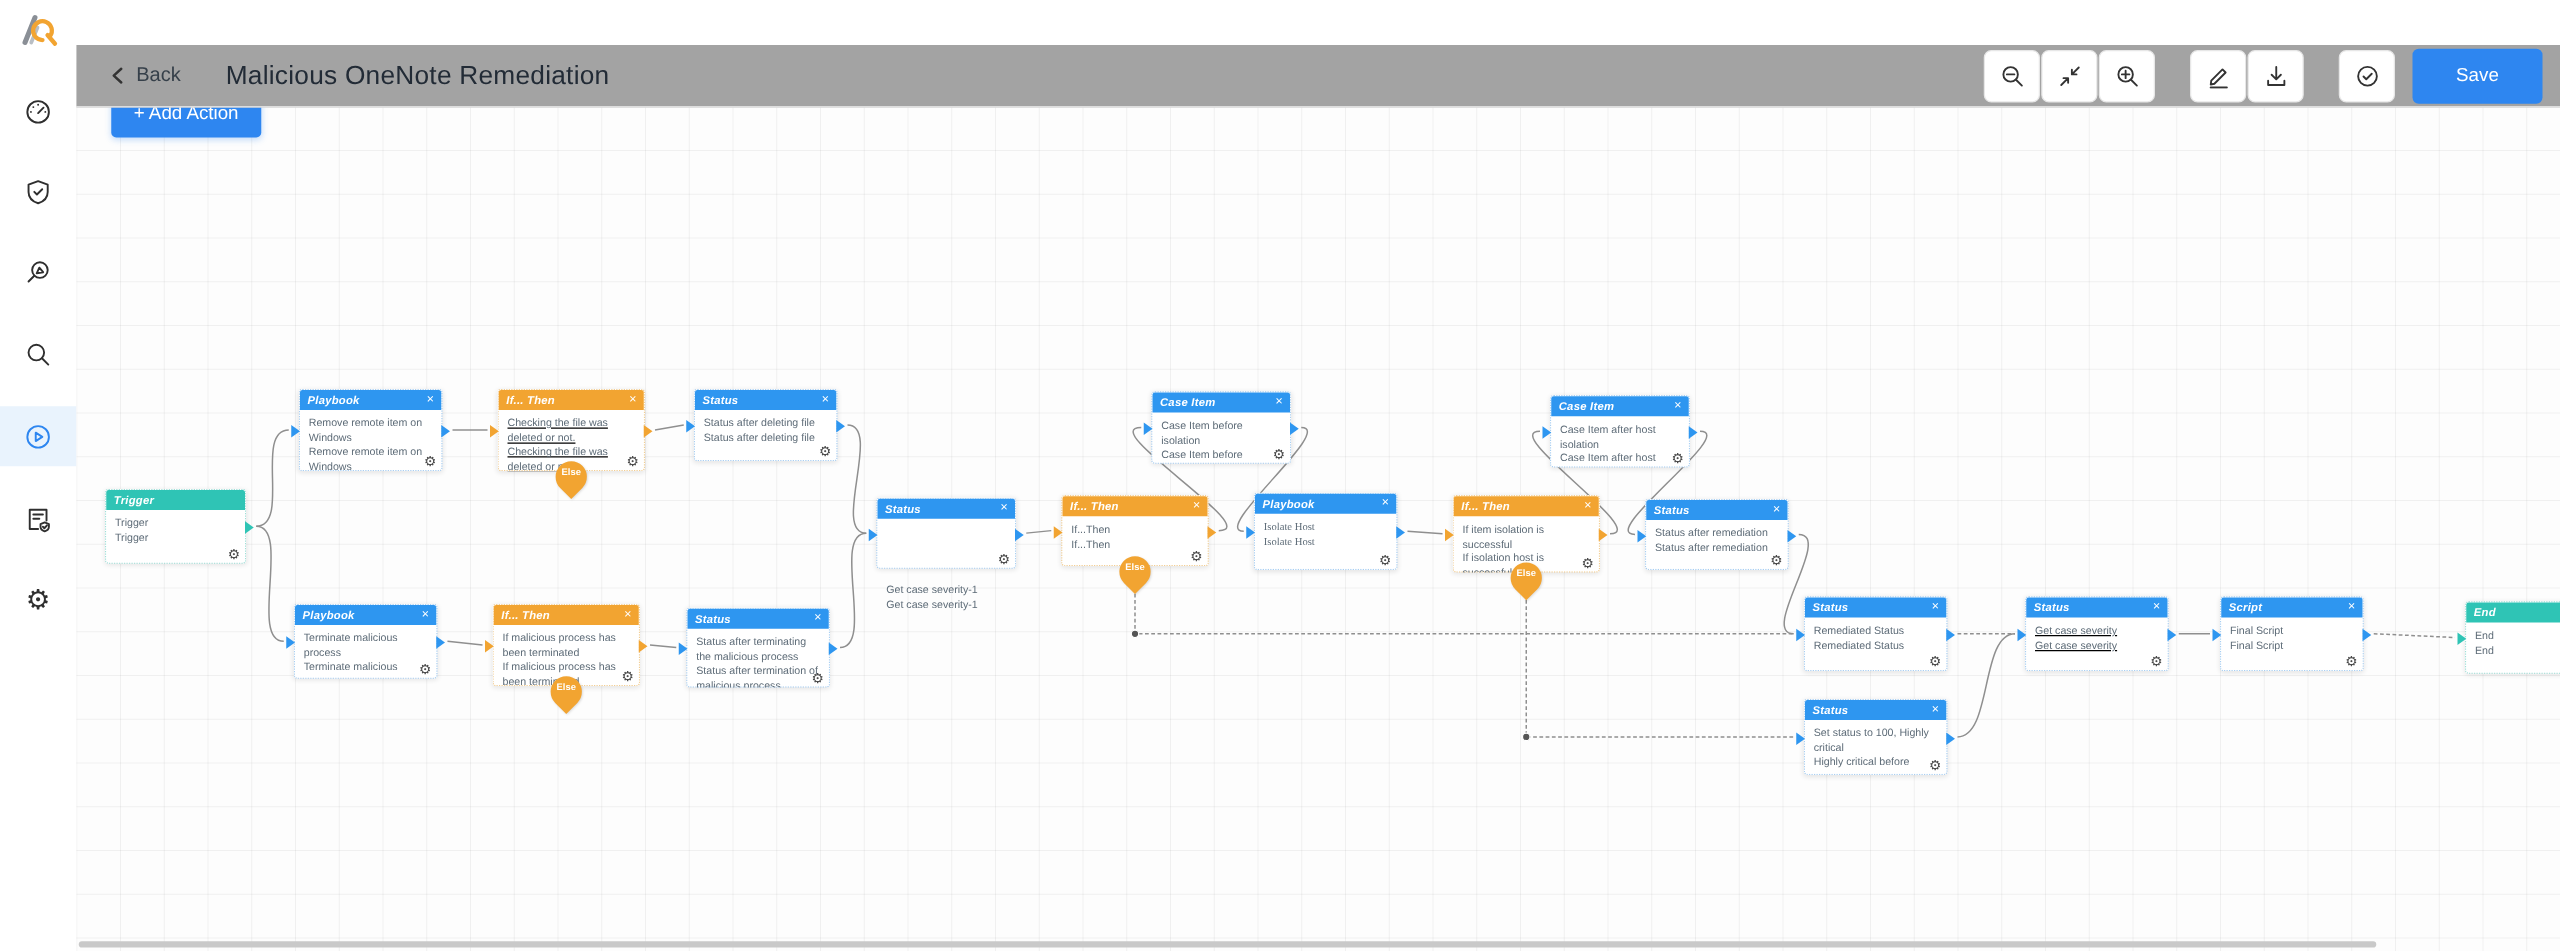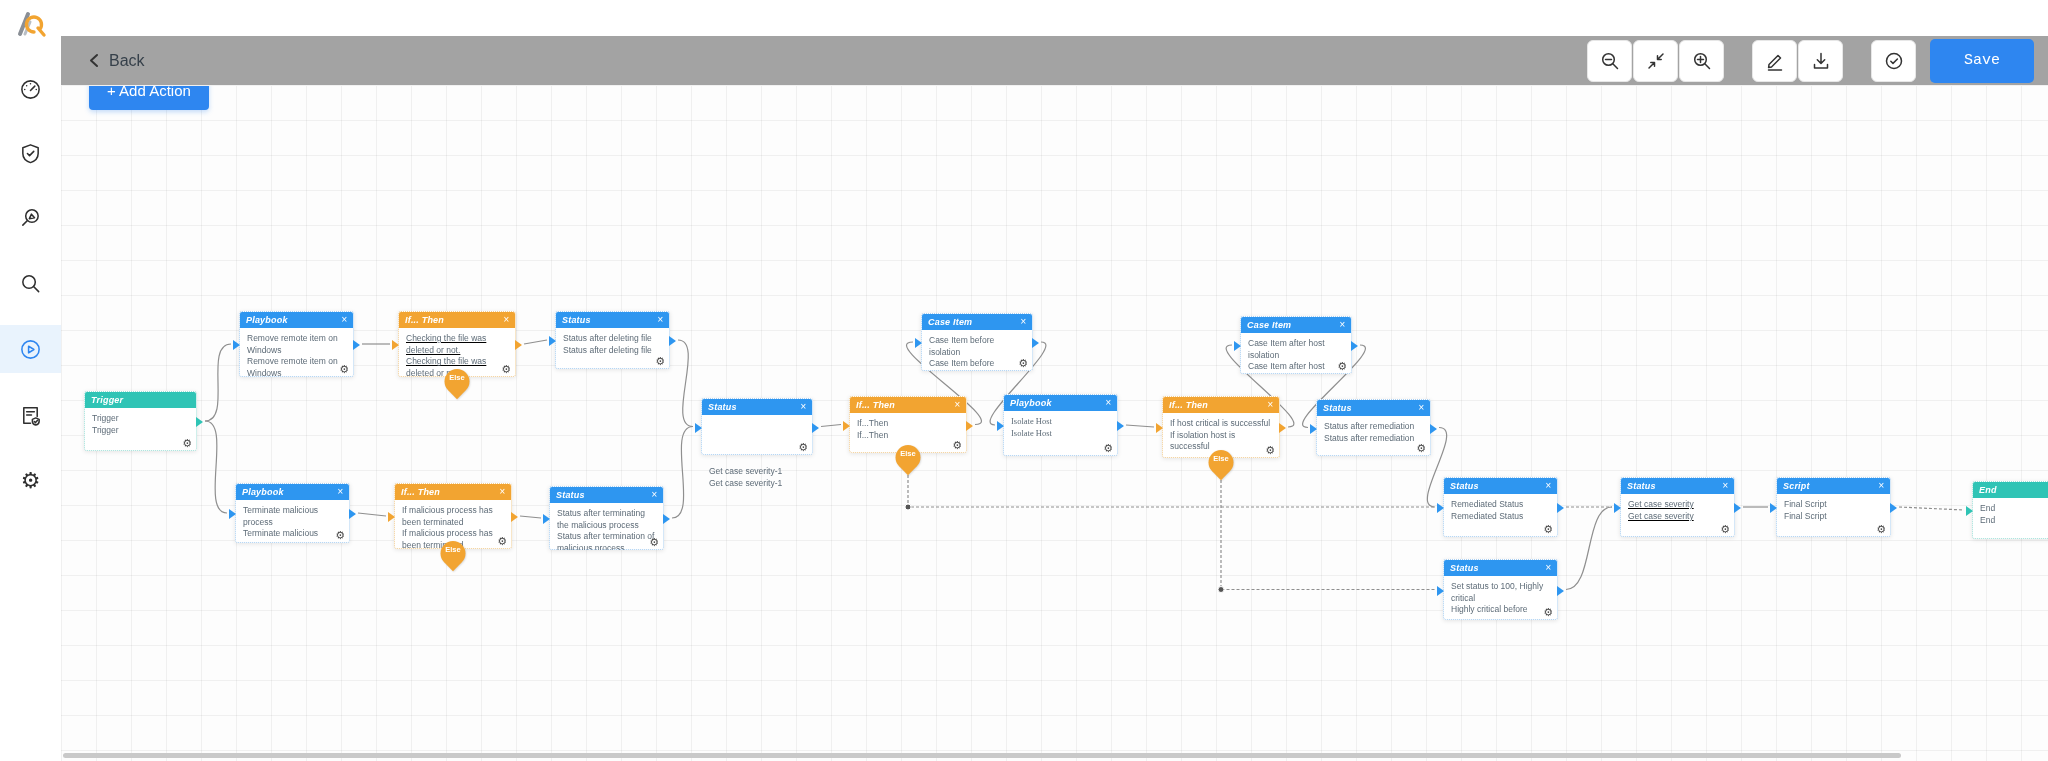--- a/index.html
+++ b/index.html
@@ -17,21 +17,21 @@
   
   .topbar { position:absolute; left:61px; top:0; right:0; height:50px; background:#a3a3a3; z-index:20; display:flex; align-items:center; border-bottom:1px solid #f1f1f1;margin-top:36px; }
   .back { display:flex; align-items:center; gap:7px; margin-left:26px; cursor:pointer; }
   .back svg { width:15px; height:15px; stroke:#333; stroke-width:2; fill:none; stroke-linecap:round; stroke-linejoin:round; }
   .back-label { font-size:16px; color:#36404a; }
   .page-title { font-size:21px; color:#222b36; margin-left:36px; font-weight:400; letter-spacing:.2px; }
   .tb-right { margin-left:auto; display:flex; align-items:center; margin-right:14px; }
   .tb-btn { width:45px; height:42px; background:#fff; border:1px solid #e7e7e7; border-radius:6px; display:flex; align-items:center; justify-content:center; cursor:pointer; margin-left:1px; }
   .tb-btn svg { width:20px; height:20px; stroke:#333; stroke-width:1.5; fill:none; stroke-linecap:round; stroke-linejoin:round; }
   .tb-gap { width:27px; }
-  .save-btn { min-width:104px; height:44px; background:#2e86f0; color:#fff; border:none; border-radius:5px; font-size:15px; font-family:Liberation Mono, monospace; cursor:pointer; margin-left:14px; }
+  .save-btn { min-width:104px; height:44px; background:#2e86f0; color:#fff; border:none; border-radius:5px; font-size:15px; font-family:Liberation Sans, sans-serif; cursor:pointer; margin-left:14px; }
 
   
   .canvas { position:absolute; left:61px; top:50px; right:0; bottom:0; overflow:hidden;
     background-color:#fdfdfd;
     background-image:linear-gradient(to right, rgba(0,0,0,0.05) 1px, transparent 1px),
                      linear-gradient(to bottom, rgba(0,0,0,0.05) 1px, transparent 1px);
     background-size:35px 35px; }
   #edge-layer { position:absolute; left:0; top:0; width:1987px; height:711px; pointer-events:none; }
   .add-action { position:absolute; left:28px; top:21px; background:#2e86f0; color:#fff; border:none; border-radius:4px; font-size:15px; font-family:Liberation Sans, sans-serif; padding:11px 18px; cursor:pointer; box-shadow:0 2px 5px rgba(46,134,240,.28); z-index:6; }
   .hscroll { position:absolute; left:2px; bottom:3px; width:1838px; height:5px; background:#c9c9c9; border-radius:3px; z-index:8; }
@@ -116,20 +116,21 @@
   </div>
 </div>
 
 <div class="topbar">
   <div class="back">
     <svg viewBox="0 0 15 15">
         <path d="M10 2 L4 7.5 L10 13"></path>
       </svg>
     <span class="back-label">Back</span>
   </div>
+  <div class="page-title">Malicious OneNote Remediation</div>
 
   <div class="tb-right">
     <div class="tb-btn">
       <svg viewBox="0 0 20 20">
         <circle cx="8.5" cy="8.5" r="5.8"></circle>
           <path d="M12.8 12.8 L17.5 17.5 M5.5 8.5 H11.5"></path>
       </svg>
     </div>
     <div class="tb-btn">
       <svg viewBox="0 0 20 20">
@@ -347,21 +348,21 @@
         <span class="node-gear">⚙</span>
         <span class="port in c-blue" style="top: 26px;"></span>
         <span class="port out c-blue" style="top: 26px;"></span>
       </div>
       <div class="node orange" style="left: 1101px; top: 346px; width: 118px; height: 62px;">
         <div class="node-header">
           <span class="node-title">If... Then</span>
           <span class="node-close">×</span>
         </div>
         <div class="node-body" style="height: 45px;">
-          <div class="node-line">If host critical is successful</div>
+          <div class="node-line">If item isolation is successful</div>
           <div class="node-line">If isolation host is successful</div>
         </div>
         <span class="node-gear">⚙</span>
         <span class="port in c-orange" style="top: 26px;"></span>
         <span class="port out c-orange" style="top: 26px;"></span>
         <div class="else-pin">
           <div class="pin-shape"></div>
           <div class="pin-label">Else</div>
         </div>
       </div>

